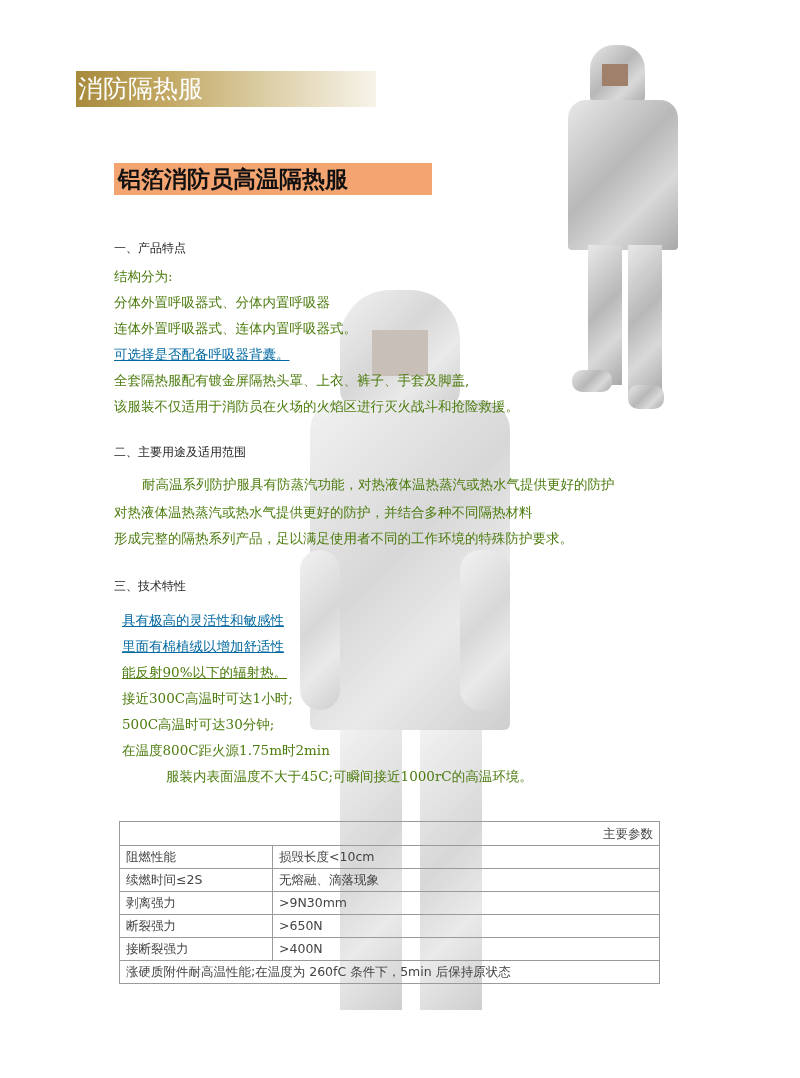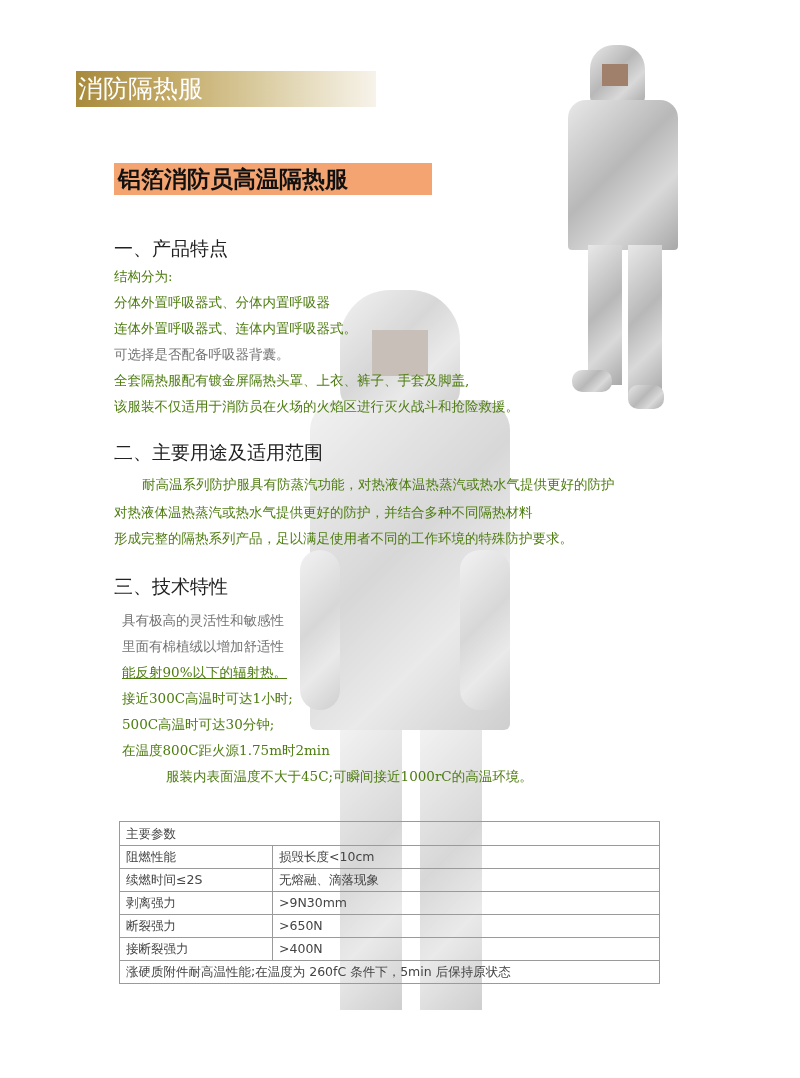--- a/index.html
+++ b/index.html
@@ -30,41 +30,41 @@
     }
     
     .figure { position: absolute; }
     .suit-small { left: 560px; top: 40px; width: 130px; height: 370px; }
     .suit-large { left: 300px; top: 290px; width: 260px; height: 760px; opacity: 0.55; }
     .suit-part { position: absolute; background: linear-gradient(135deg, #e8e8e8, #b8b8b8 45%, #d9d9d9 70%, #a8a8a8); }
 
     
     .section-heading {
       position: absolute; left: 114px;
-      font-family: "DejaVu Sans", sans-serif; font-size: 19px; line-height: 20px; color: #222;
+      font-family: "DejaVu Sans", sans-serif; font-size: 12px; line-height: 20px; color: #222;
     }
     .line {
       position: absolute; left: 114px;
       font-size: 13.5px; line-height: 20px; color: #4d7c0f; white-space: nowrap;
     }
-    .red { color: #737373; }
+    .red { color: #0369a1; text-decoration: underline; }
     .indent { left: 142px; }
     .line.sub { left: 122px; }
 
     
     .spec-table {
       position: absolute; left: 119px; top: 821px; width: 541px;
       border-collapse: collapse;
       font-family: "DejaVu Sans", sans-serif; font-size: 12.5px; color: #444;
     }
     .spec-table td, .spec-table th {
       border: 1px solid #9a9a9a; height: 22px; padding: 0 6px; line-height: 22px;
       font-weight: normal; text-align: left; white-space: nowrap;
     }
-    .spec-table th { text-align: left; height: 23px; }
+    .spec-table th { text-align: right; height: 23px; }
     .spec-table td.col1 { width: 140px; }
   </style>
 </head>
 <body>
 
 <div class="figure suit-large">
   <div class="suit-part" style="left:40px;top:0;width:120px;height:120px;border-radius:50px 50px 20px 20px;"></div>
   <div class="suit-part" style="left:72px;top:40px;width:56px;height:46px;background:#9c8c80;"></div>
   <div class="suit-part" style="left:10px;top:110px;width:200px;height:330px;border-radius:30px 30px 6px 6px;"></div>
   <div class="suit-part" style="left:160px;top:260px;width:50px;height:160px;border-radius:20px;"></div>

